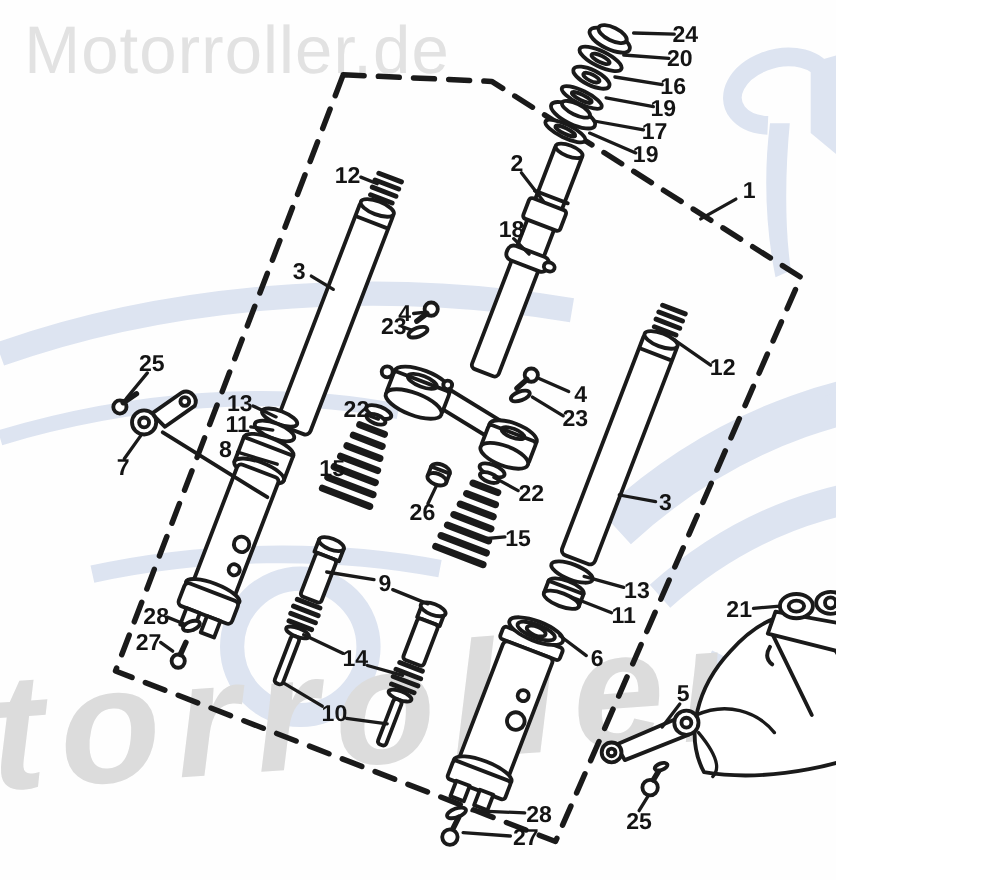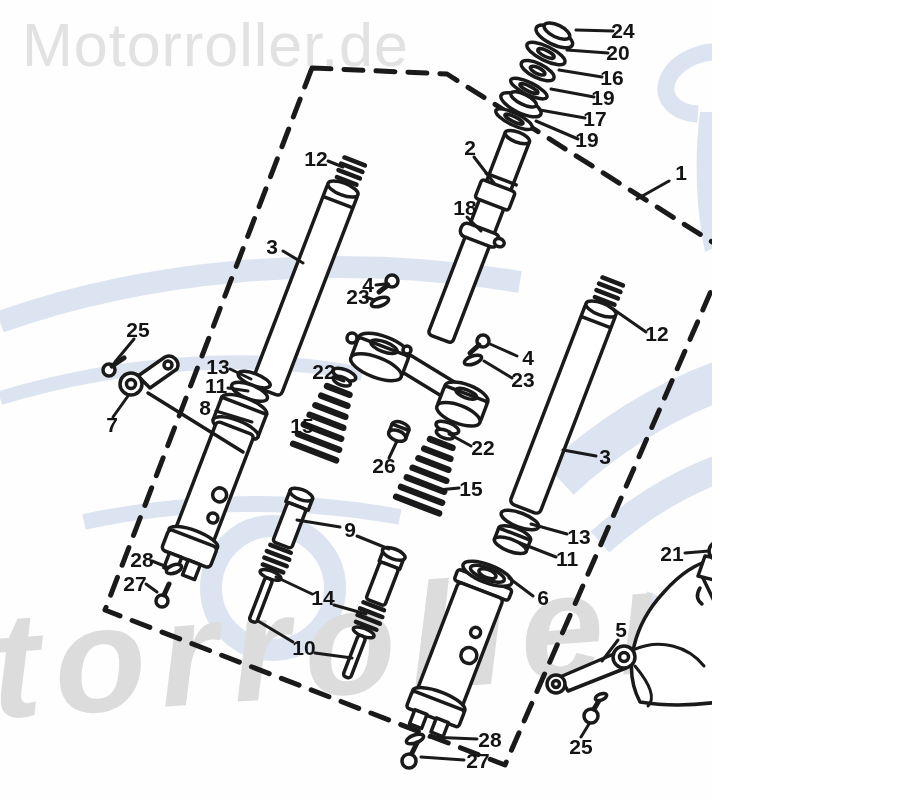--- a/index.html
+++ b/index.html
@@ -1,17 +1,17 @@
 <!DOCTYPE html>
 <html><head>
 <meta charset="utf-8">
 <style>
   html,body{margin:0;padding:0;background:#ffffff;}
   .stage{position:relative;width:712px;height:800px;overflow:hidden;background:#fefefe;
-         font-family:"Liberation Sans", sans-serif;}
+         font-family:"Liberation Sans", sans-serif;padding-left:48px;}
   .wm-top{position:absolute;left:22px;top:10px;font-size:61px;font-weight:400;
           letter-spacing:1px;color:#e2e2e2;white-space:nowrap;}
   .wm-diag{position:absolute;left:-260px;top:598px;font-size:150px;font-weight:700;
            font-style:italic;letter-spacing:14px;color:#dcdcdc;white-space:nowrap;
            transform:rotate(-4deg);transform-origin:left top;}
   svg.layer{position:absolute;left:0;top:0;}
   .callout{font-family:"Liberation Sans", sans-serif;font-size:21px;font-weight:700;fill:#141414;}
   .leader{stroke:#1a1a1a;stroke-width:3;stroke-linecap:round;}
 </style>
 </head>

